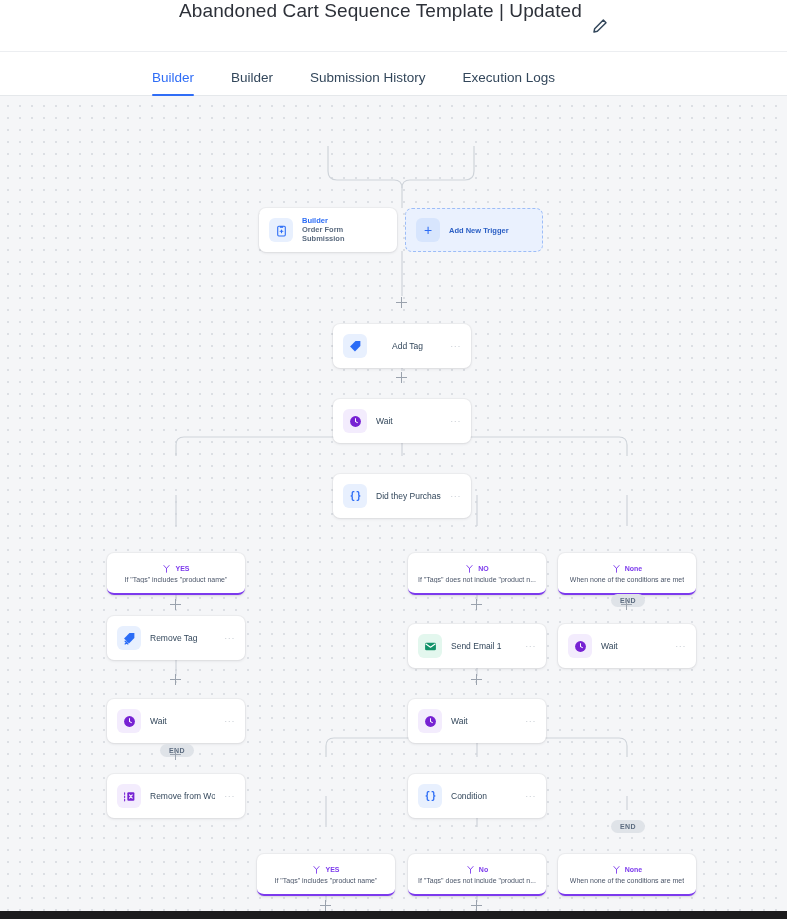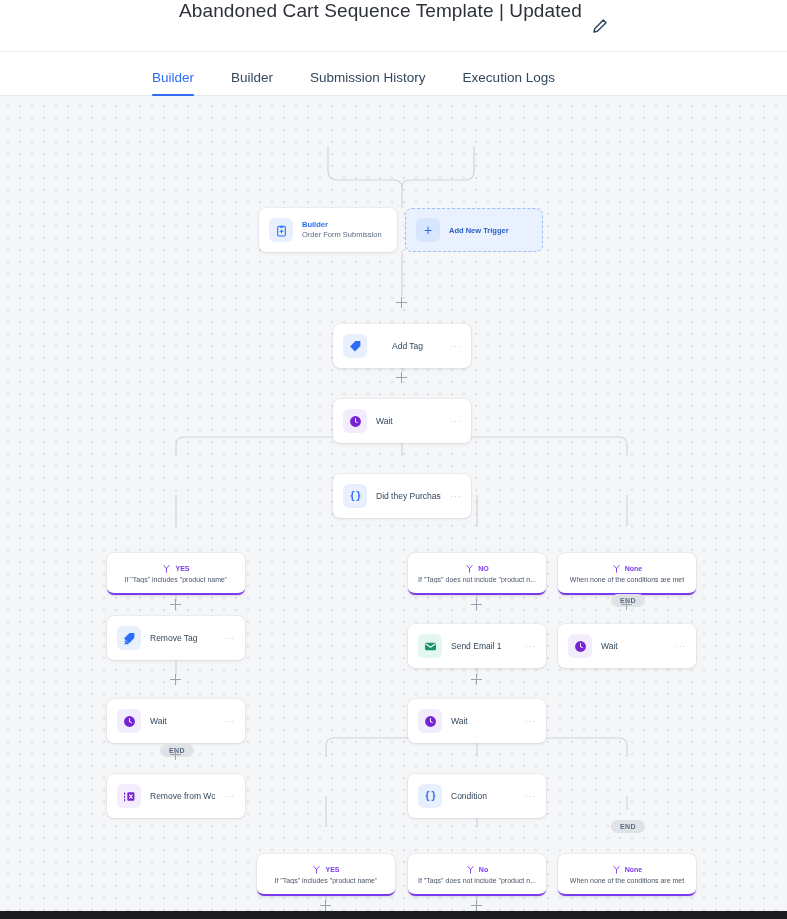--- a/index.html
+++ b/index.html
@@ -77,21 +77,21 @@
     font-size: 9px; color: #c6cbd2; letter-spacing: .6px;
     flex: 0 0 auto; cursor: pointer; line-height: 1;
   }
 
   
   .trigger-card {
     width: 138px; height: 44px; padding: 0 10px; gap: 9px;
   }
   .trigger-texts { display: flex; flex-direction: column; gap: 1px; line-height: 1.12; }
   .trigger-title { font-size: 7.5px; font-weight: 700; color: #2b6cf6; }
-  .trigger-sub { font-size: 7.5px; color: #5b6b7f; }
+  .trigger-sub { font-size: 7.5px; color: #5b6b7f; font-weight: bold; }
 
   .add-trigger {
     position: absolute;
     width: 138px; height: 44px;
     background: #eaf1fe;
     border: 1px dashed #9dbdf7;
     border-radius: 7px;
     display: flex; align-items: center; gap: 9px; padding: 0 10px;
     cursor: pointer;
   }

